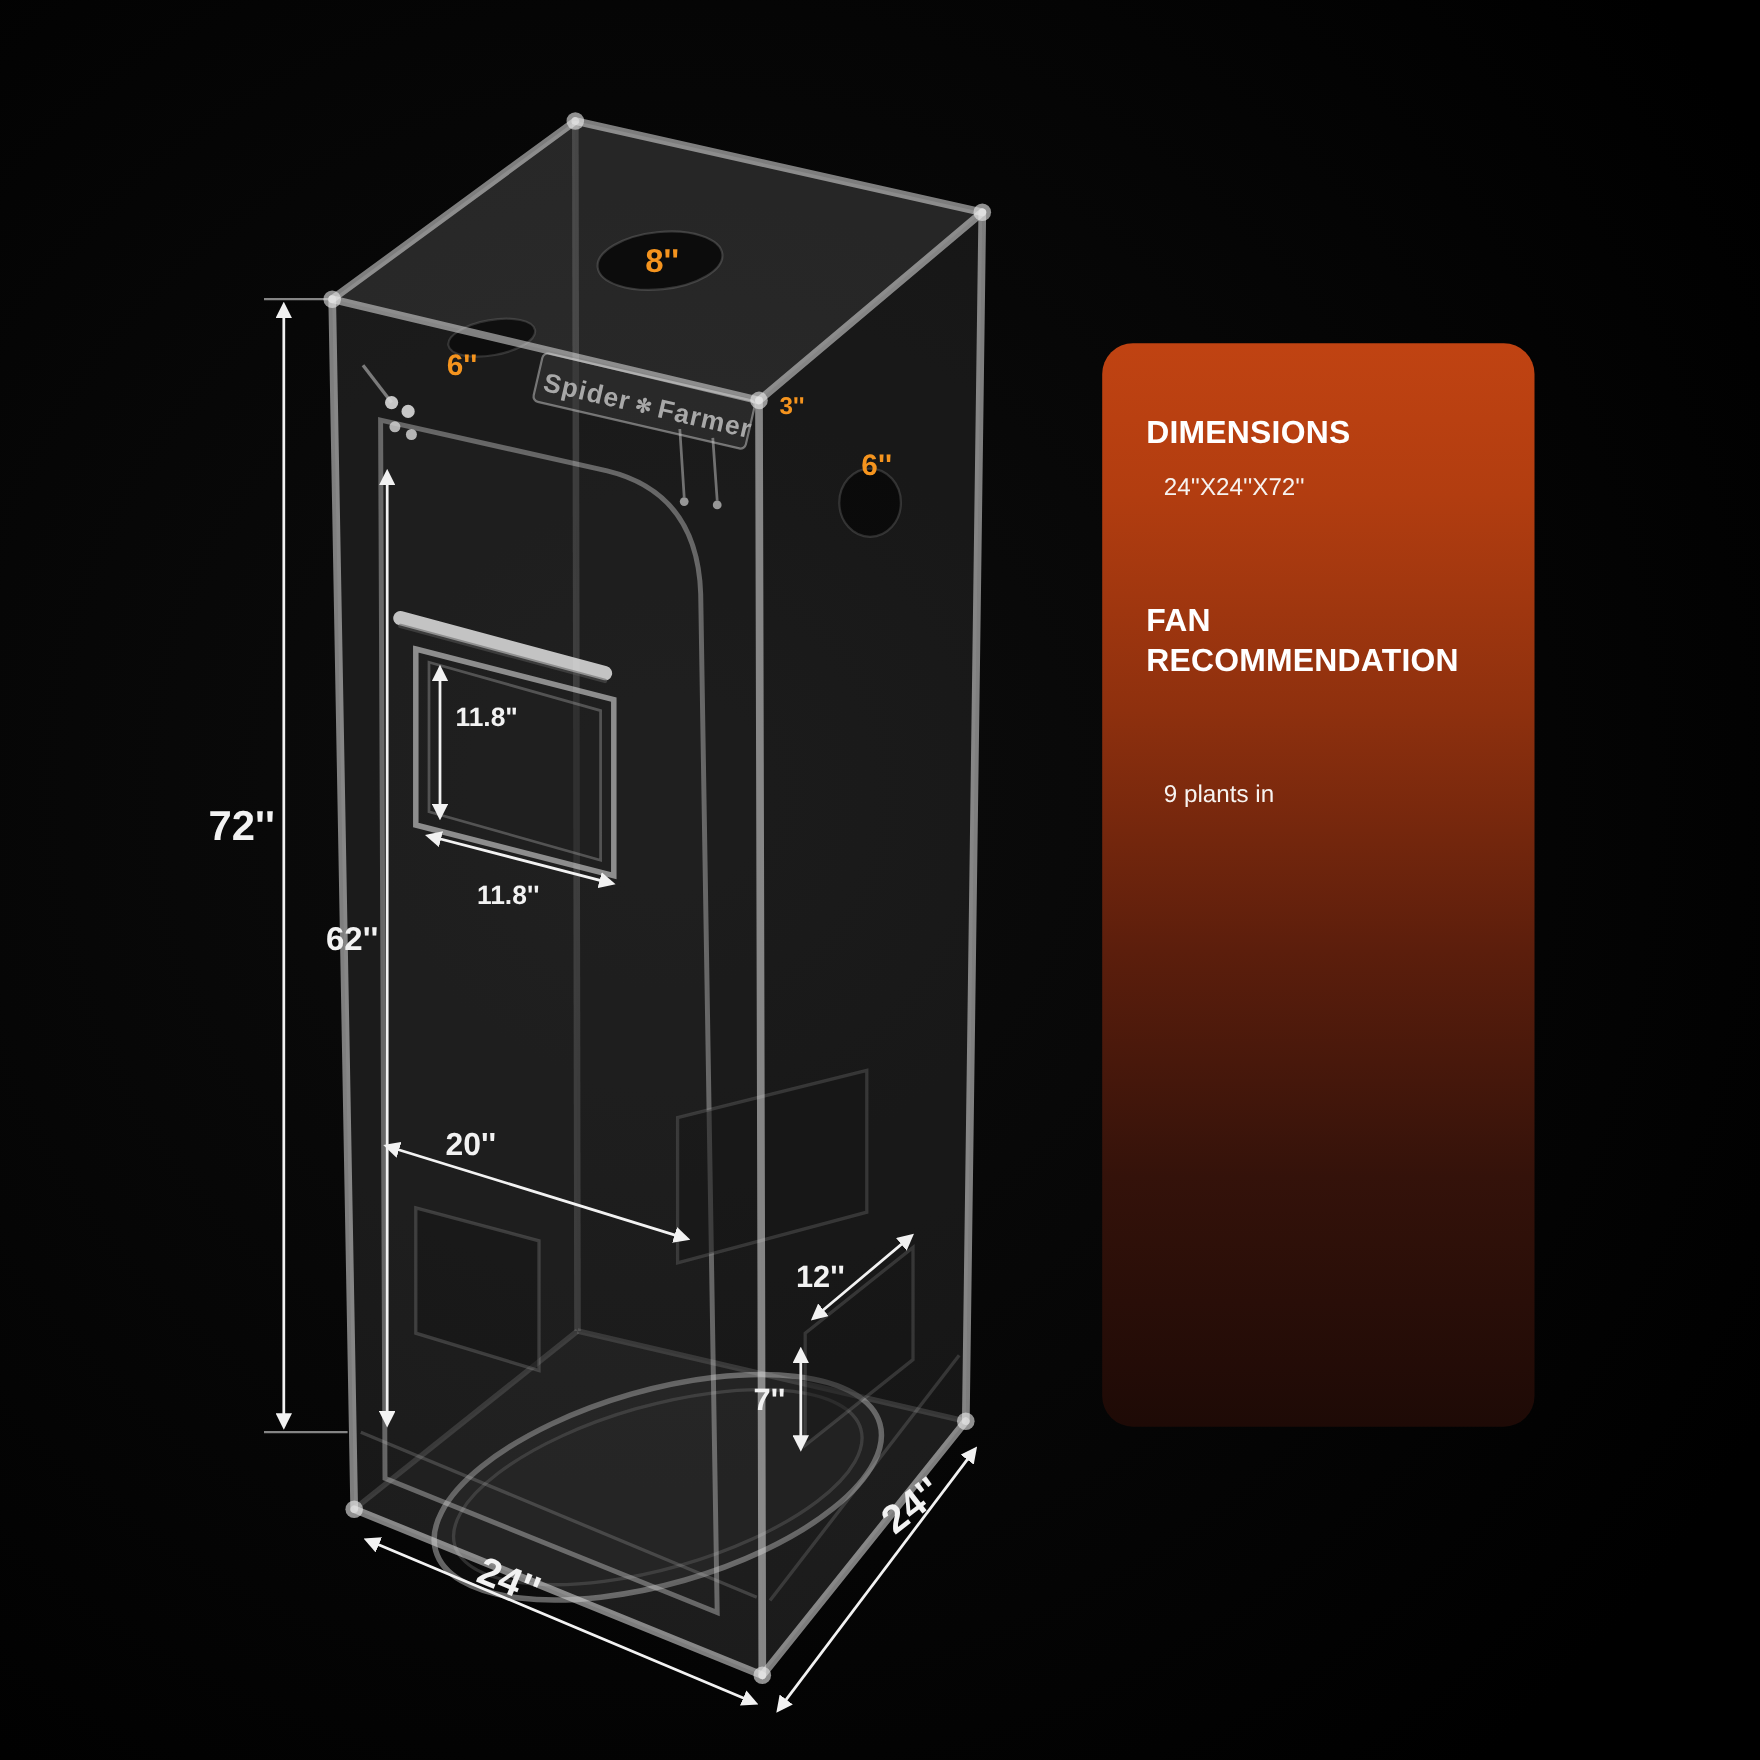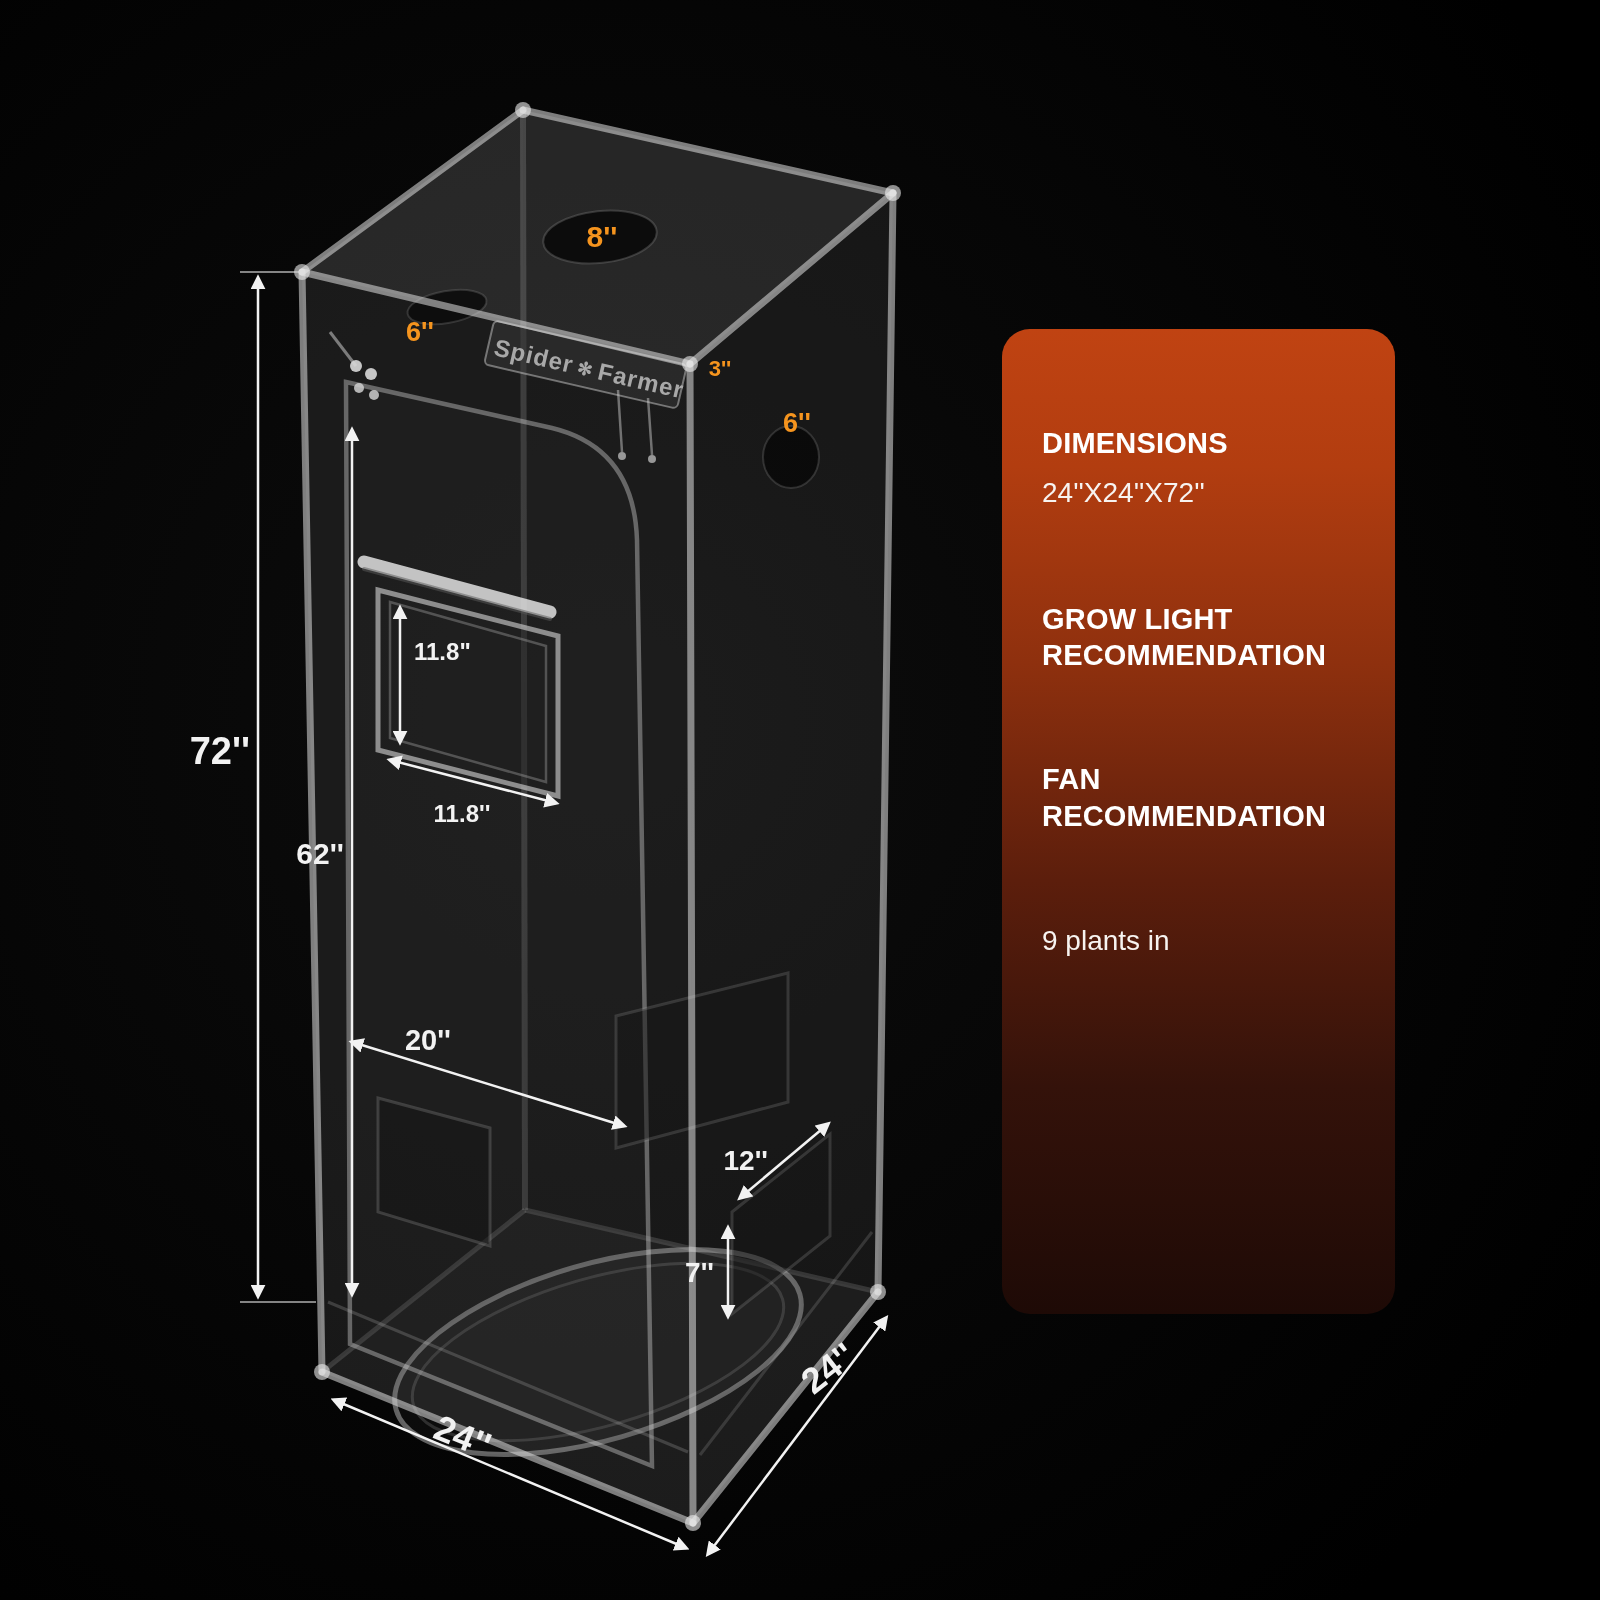--- a/index.html
+++ b/index.html
@@ -10,27 +10,27 @@
   }
   svg.tent{position:absolute;left:0;top:0;}
   text{font-family:"Liberation Sans",sans-serif;}
   .dim{fill:#f2f2f2;font-weight:700;}
   .port{fill:#f5941e;font-weight:700;}
   .brand{fill:#a8a8a8;font-weight:700;letter-spacing:1px;}
   .dimline{stroke:#f2f2f2;stroke-width:2.5;fill:none;}
   .tick{stroke:#d9d9d9;stroke-width:2;opacity:.6;}
 
   .info-panel{
-    position:absolute;left:1002px;top:329px;width:393px;height:985px;
-    border-radius:28px;box-sizing:border-box;padding:96px 38px 0 40px;color:#fff;
+    position:absolute;left:1002px;top:312px;width:393px;height:985px;
+    border-radius:28px;box-sizing:border-box;padding:64px 38px 0 40px;color:#fff;
     background:linear-gradient(180deg,#c04312 0%,#b23d10 14%,#8e300e 34%,#5c1e0c 56%,#34120a 77%,#1e0a06 100%);
   }
   .panel-section{margin-bottom:88px;}
   .panel-section h2{font-size:29px;font-weight:700;line-height:1.25;margin:0 0 13px 0;letter-spacing:.2px;}
-  .panel-section p{font-size:28px;line-height:1.38;margin:0;color:#f7f3f0;font-weight:400;}
+  .panel-section p{font-size:22px;line-height:1.38;margin:16px;color:#f7f3f0;font-weight:400;}
   .panel-section p:empty{display:none;}
 </style>
 </head>
 <body>
 
 <div class="stage">
 
   <svg class="tent" width="1000" height="1600" viewBox="0 0 1000 1600">
     <defs>
       <marker id="arw" viewBox="0 0 10 10" refX="7.5" refY="5" markerWidth="6" markerHeight="6" orient="auto-start-reverse">
@@ -159,21 +159,20 @@
       </g>
     </g>
   </svg>
 
   <aside class="info-panel">
     <section class="panel-section">
       <h2>DIMENSIONS</h2>
       <p>24''X24''X72''</p>
     </section>
     <section class="panel-section">
-      <h2>GROW LIGHT RECOMMENDATION</h2>
 
     </section>
     <section class="panel-section">
       <h2>FAN RECOMMENDATION</h2>
 
     </section>
     <section class="panel-section">
       <p>9 plants in</p>
     </section>
   </aside>

